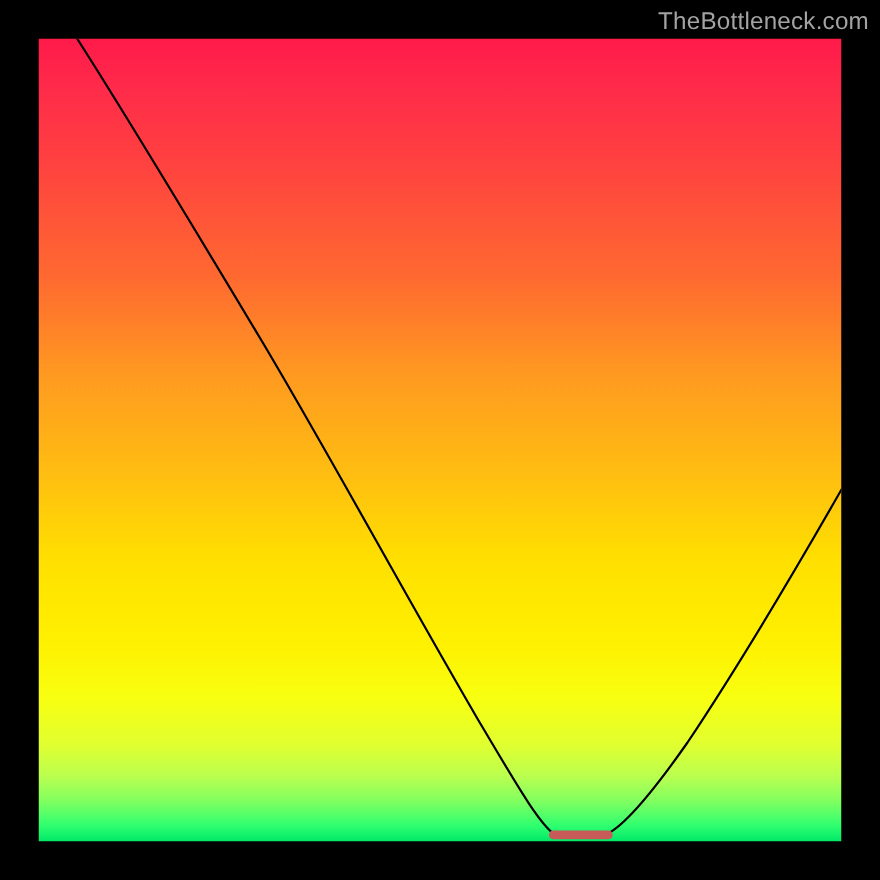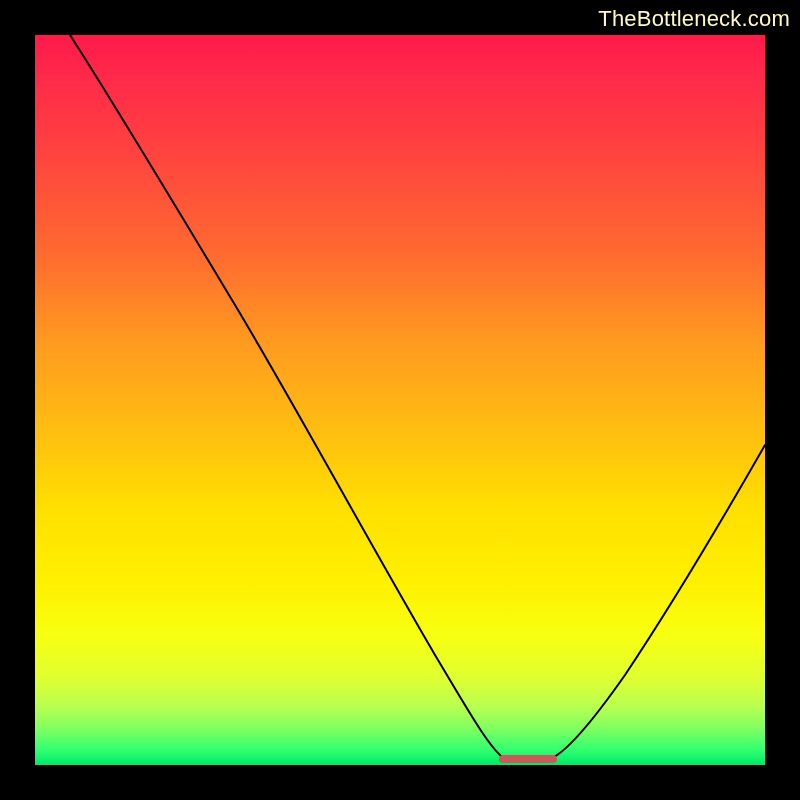--- a/index.html
+++ b/index.html
@@ -56,21 +56,21 @@
     stroke: #c85a5a;
     stroke-width: 8;
     stroke-linecap: round;
   }
   .site-credit {
     position: absolute;
     top: 6px;
     right: 10px;
     font-family: Arial, Helvetica, sans-serif;
     font-size: 22px;
-    color: #fef9c3;
+    color: #a3a3a3;
     font-weight: 400;
     letter-spacing: 0.2px;
   }
 </style>
 </head>
 <body>
 
 <div class="frame">
   <div class="site-credit">TheBottleneck.com</div>
   <div class="plot-area">

